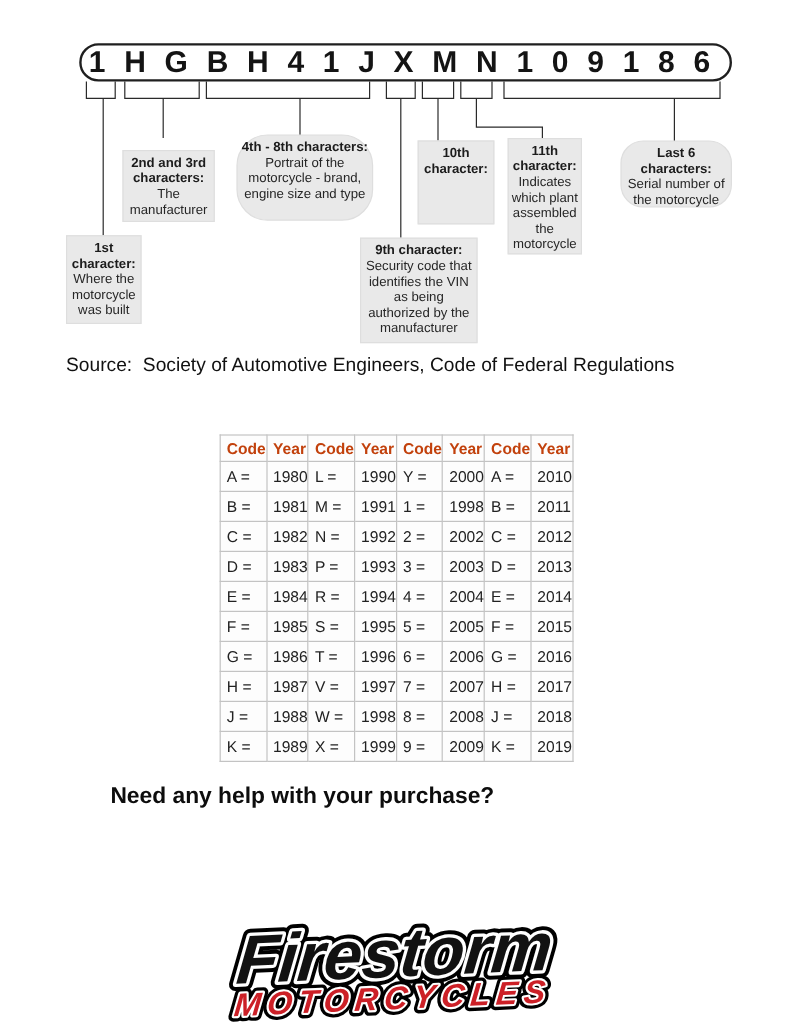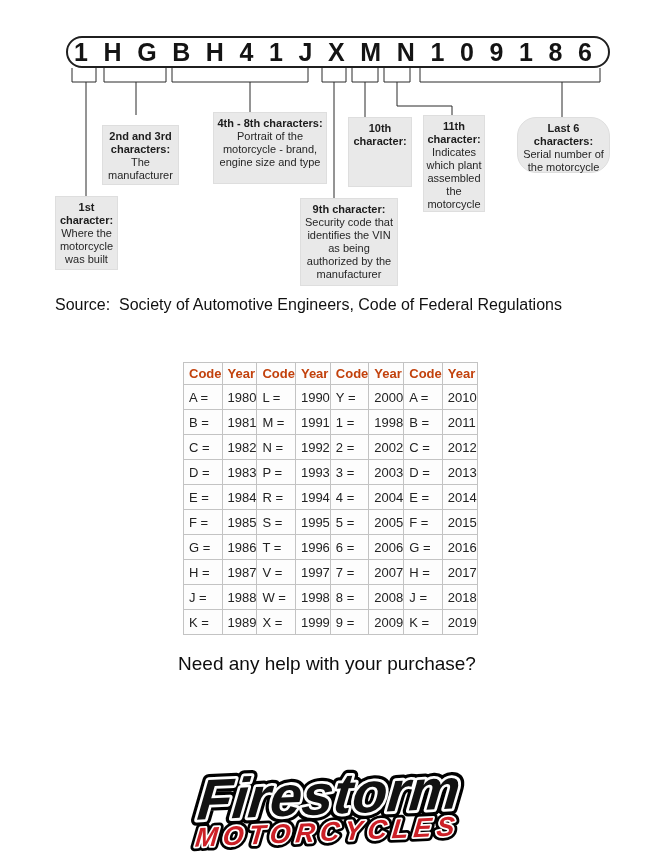--- a/index.html
+++ b/index.html
@@ -13,42 +13,42 @@
            display:flex;align-items:center;justify-content:space-between;
            padding:0 16px 0 6px;box-sizing:border-box;}
   .vin-box span{font-weight:bold;font-size:25px;color:#141414;line-height:30px;}
 
   .callout{position:absolute;z-index:1;background:#e9e9e9;border:1px solid #dedede;
            box-sizing:border-box;text-align:center;font-size:11px;line-height:13px;
            color:#262626;padding:4px 2px;}
   .callout .t{font-weight:bold;color:#1c1c1c;}
   #callout-1{left:55px;  top:196px; width:63px;  height:74px;}
   #callout-2{left:102px; top:125px; width:77px;  height:60px;}
-  #callout-3{left:213px; top:112px; width:114px; height:72px;}
+  #callout-3{left:197px; top:112px; width:114px; height:72px;border-radius:26px;}
   #callout-4{left:300px; top:198px; width:98px;  height:88px;}
   #callout-5{left:348px; top:117px; width:64px;  height:70px;}
   #callout-6{left:423px; top:115px; width:62px;  height:97px;}
   #callout-7{left:517px; top:117px; width:93px;  height:56px;border-radius:19px;}
 
   
   .source{position:absolute;left:55px;top:296px;font-size:16px;color:#111;white-space:pre;}
 
   
   .year-table{position:absolute;left:183px;top:362px;border-collapse:collapse;
               font-size:13px;color:#222;background:#fdfdfd;}
   .year-table th,.year-table td{border:1px solid #c3c3c3;padding:0 0 0 5px;
               text-align:left;font-weight:normal;box-sizing:border-box;}
   .year-table th{font-weight:bold;color:#c2410c;height:22px;}
   .year-table td{height:25px;}
   .year-table .col-code{width:37px;}
   .year-table .col-year{width:33px;}
 
   
-  .help{position:absolute;left:0;top:652px;width:654px;text-align:center;
-        font-weight:normal;font-size:19px;line-height:24px;color:#0d0d0d;}
+  .help{position:absolute;left:0;top:652px;width:654px;
+        font-weight:bold;font-size:19px;line-height:24px;color:#0d0d0d;}
   .help .wrap{width:470px;margin:0 auto;}
 
   
   .logo{position:absolute;left:137px;top:756px;width:380px;height:100px;
         transform:rotate(-2.5deg);}
   .logo text{font-family:"Liberation Sans","DejaVu Sans",sans-serif;
              font-weight:bold;font-style:italic;text-anchor:middle;paint-order:stroke;}
   .brand-l1{stroke:#000000;stroke-width:12;stroke-linejoin:round;fill:#000;}
   .brand-l2{stroke:#ffffff;stroke-width:5.5;stroke-linejoin:round;fill:#fff;}
   .brand-l3{fill:#121212;}

